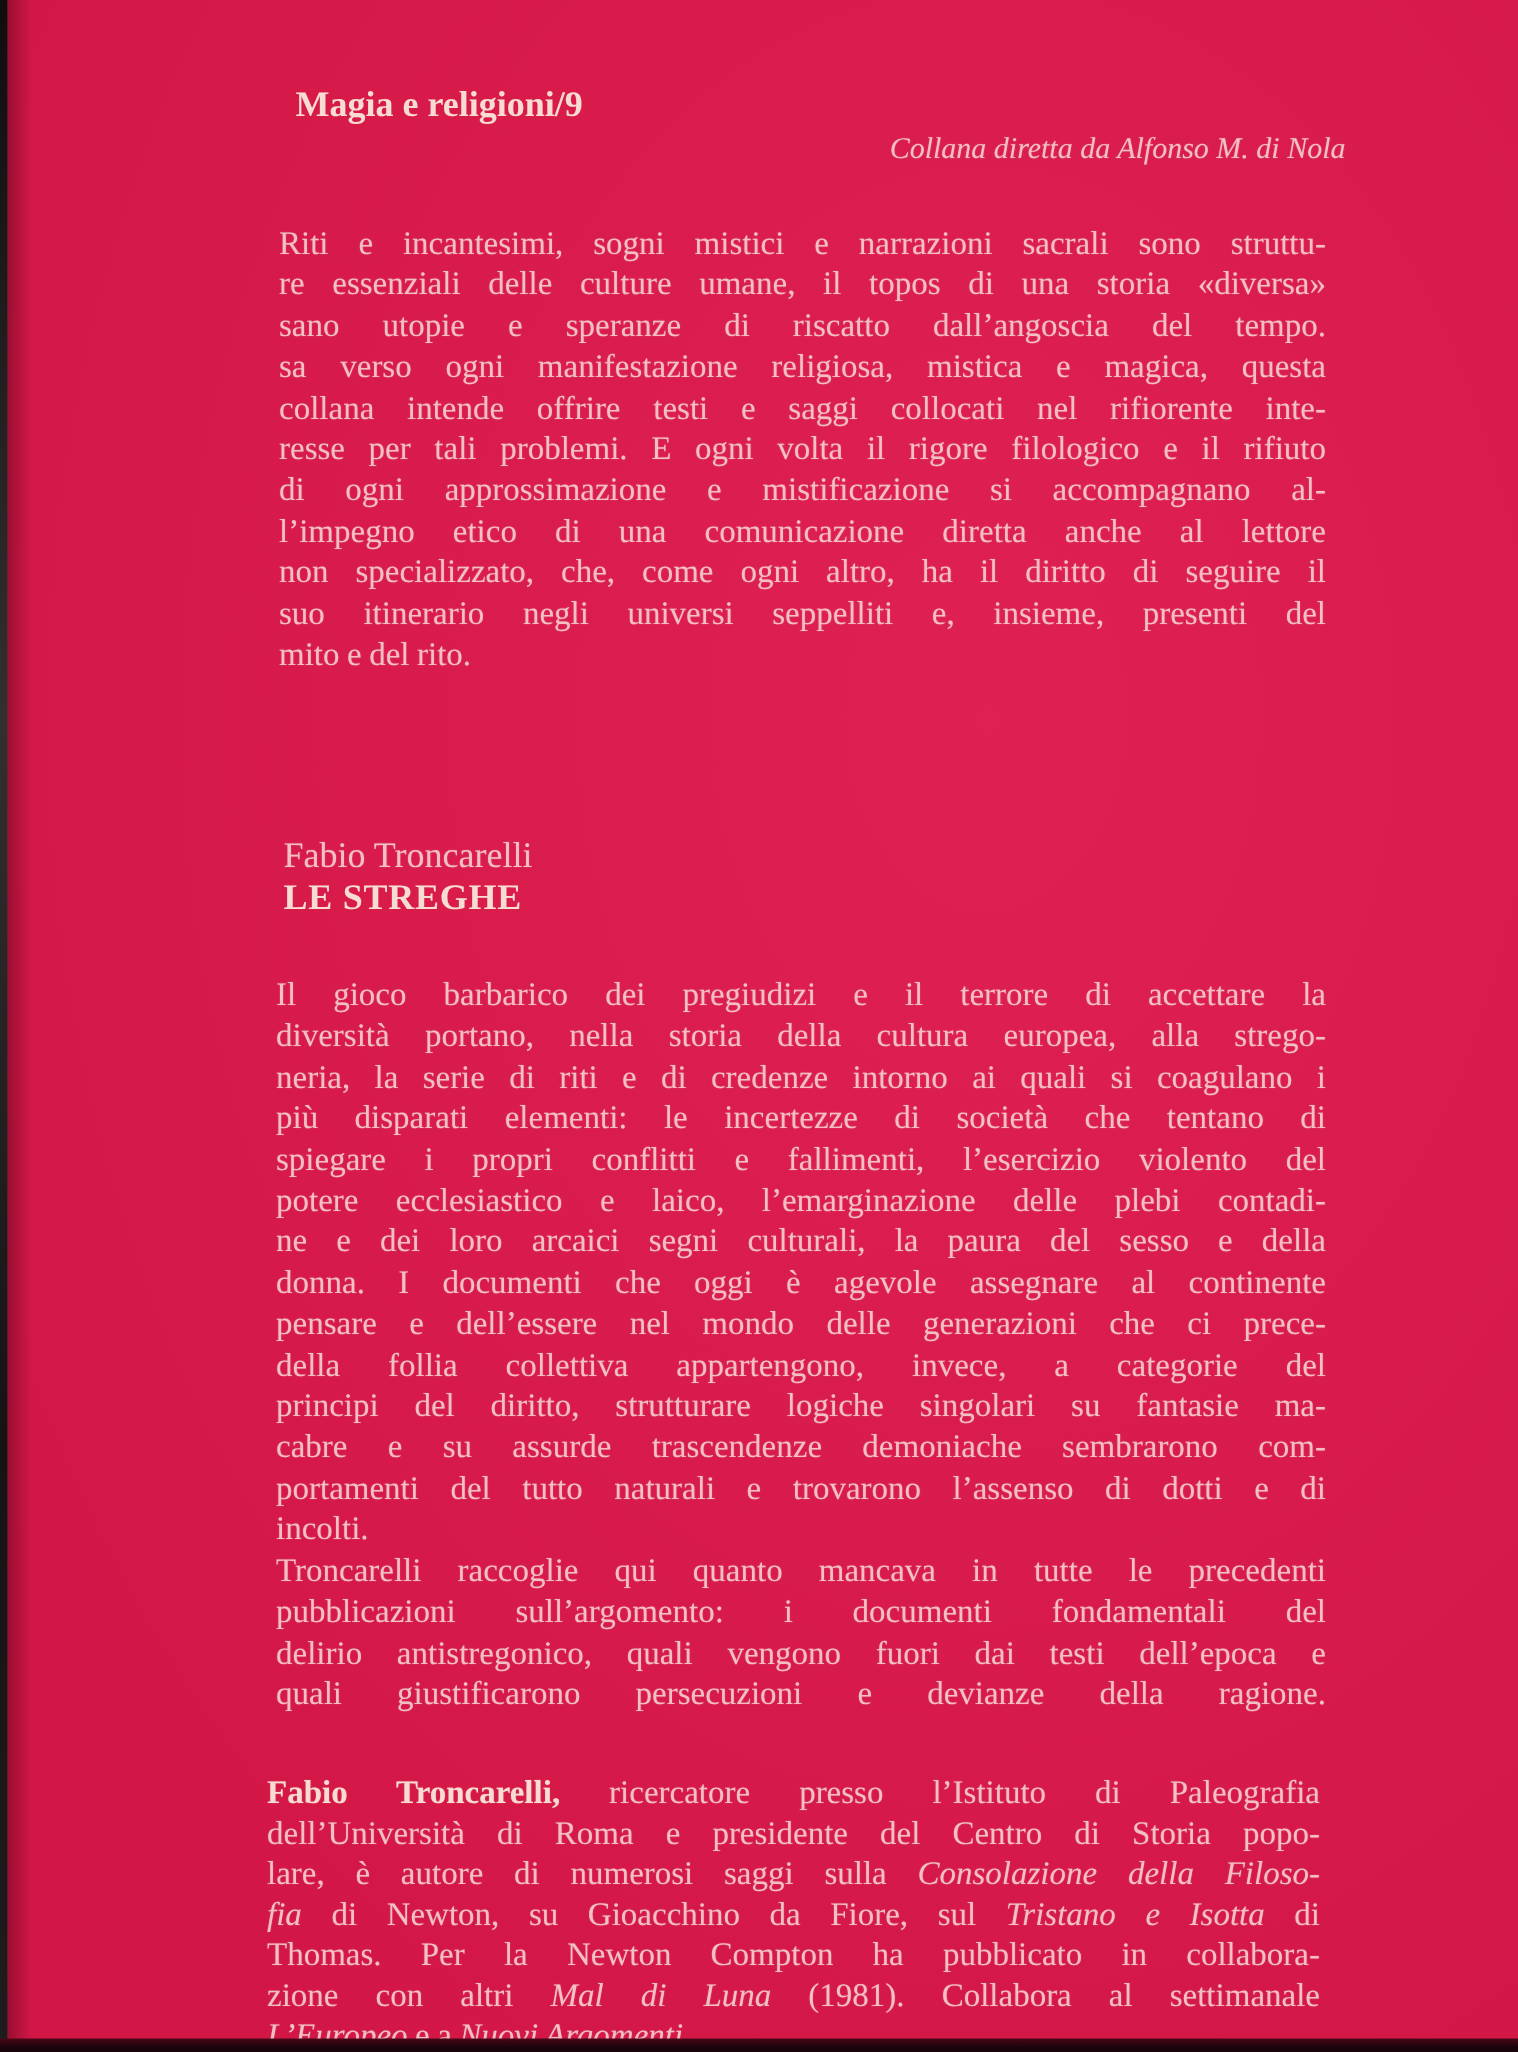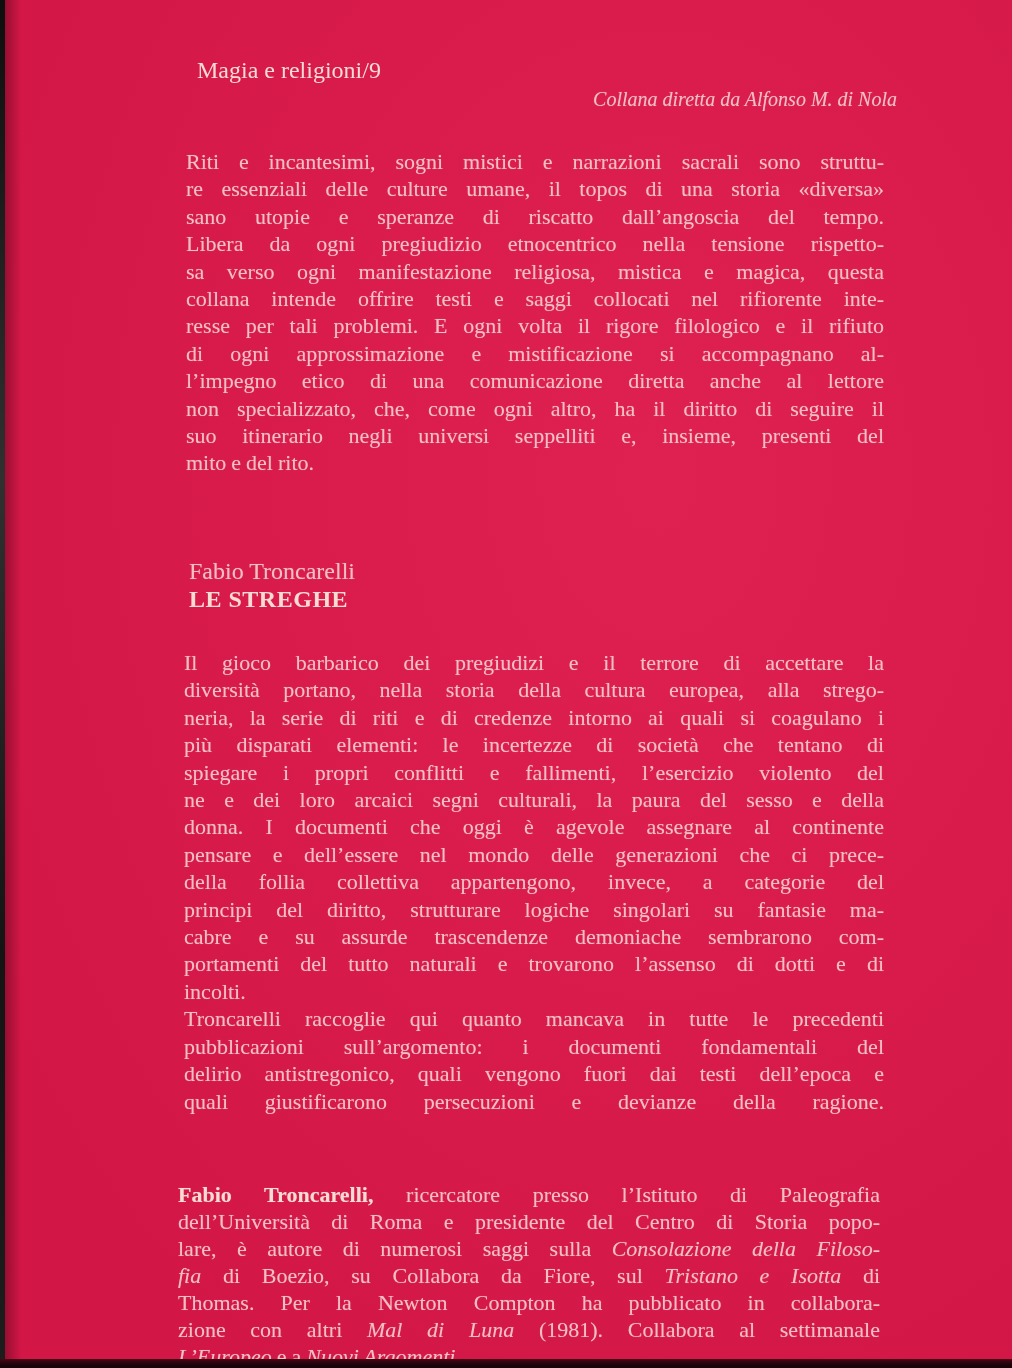--- a/index.html
+++ b/index.html
@@ -23,21 +23,21 @@
     background: linear-gradient(90deg, rgba(60,0,18,0.38), rgba(60,0,18,0));
   }
   .edge-bottom {
     position: absolute; left: 0; right: 0; bottom: 0; height: 9px;
     background: linear-gradient(180deg, #4a0716, var(--edge-bottom, #170309) 70%);
   }
   .txt { color: var(--body-text, #f2bfc3); text-shadow: 0 0 1px rgba(255,210,215,0.35); }
 
   .series { position: absolute; left: 197px; top: 56px; width: 700px; }
   .series-title {
-    font-size: 24px; font-weight: normal; line-height: 28px;
+    font-size: 24px; font-weight: bold; line-height: 28px;
     color: var(--heading-text, #f7dcd3);
   }
   .series-subtitle { font-size: 20px; font-style: italic; line-height: 30px; text-align: right; }
 
   .intro { position: absolute; left: 186px; top: 148px; width: 698px; }
   .synopsis { position: absolute; left: 184px; top: 649px; width: 700px; }
   .bio { position: absolute; left: 178px; top: 1181px; width: 702px; }
   .bio .tline { line-height: 27px; }
 
   .tline {
@@ -68,21 +68,20 @@
 
   <div class="series">
     <div class="series-title">Magia e religioni/9</div>
     <div class="series-subtitle txt">Collana diretta da Alfonso M. di Nola</div>
   </div>
 
   <div class="intro">
       <div class="tline">Riti e incantesimi, sogni mistici e narrazioni sacrali sono struttu-</div>
       <div class="tline">re essenziali delle culture umane, il topos di una storia «diversa»</div>
       <div class="tline">sano utopie e speranze di riscatto dall’angoscia del tempo.</div>
-      <div class="tline">Libera da ogni pregiudizio etnocentrico nella tensione rispetto-</div>
       <div class="tline">sa verso ogni manifestazione religiosa, mistica e magica, questa</div>
       <div class="tline">collana intende offrire testi e saggi collocati nel rifiorente inte-</div>
       <div class="tline">resse per tali problemi. E ogni volta il rigore filologico e il rifiuto</div>
       <div class="tline">di ogni approssimazione e mistificazione si accompagnano al-</div>
       <div class="tline">l’impegno etico di una comunicazione diretta anche al lettore</div>
       <div class="tline">non specializzato, che, come ogni altro, ha il diritto di seguire il</div>
       <div class="tline">suo itinerario negli universi seppelliti e, insieme, presenti del</div>
       <div class="tline align-left">mito e del rito.</div>
     </div>
 
@@ -90,38 +89,39 @@
     <div class="author-name txt">Fabio Troncarelli</div>
     <div class="book-title">LE STREGHE</div>
   </div>
 
   <div class="synopsis">
       <div class="tline">Il gioco barbarico dei pregiudizi e il terrore di accettare la</div>
       <div class="tline">diversità portano, nella storia della cultura europea, alla strego-</div>
       <div class="tline">neria, la serie di riti e di credenze intorno ai quali si coagulano i</div>
       <div class="tline">più disparati elementi: le incertezze di società che tentano di</div>
       <div class="tline">spiegare i propri conflitti e fallimenti, l’esercizio violento del</div>
+      <div class="tline">potere ecclesiastico e laico, l’emarginazione delle plebi contadi-</div>
       <div class="tline">ne e dei loro arcaici segni culturali, la paura del sesso e della</div>
       <div class="tline">donna. I documenti che oggi è agevole assegnare al continente</div>
       <div class="tline">pensare e dell’essere nel mondo delle generazioni che ci prece-</div>
       <div class="tline">della follia collettiva appartengono, invece, a categorie del</div>
       <div class="tline">principi del diritto, strutturare logiche singolari su fantasie ma-</div>
       <div class="tline">cabre e su assurde trascendenze demoniache sembrarono com-</div>
       <div class="tline">portamenti del tutto naturali e trovarono l’assenso di dotti e di</div>
       <div class="tline align-left">incolti.</div>
       <div class="tline">Troncarelli raccoglie qui quanto mancava in tutte le precedenti</div>
       <div class="tline">pubblicazioni sull’argomento: i documenti fondamentali del</div>
       <div class="tline">delirio antistregonico, quali vengono fuori dai testi dell’epoca e</div>
       <div class="tline">quali giustificarono persecuzioni e devianze della ragione.</div>
     </div>
 
   <div class="bio">
       <div class="tline"><span class="seg-b">Fabio Troncarelli,</span><span> ricercatore presso l’Istituto di Paleografia</span></div>
       <div class="tline"><span>dell’Università di Roma e presidente del Centro di Storia popo-</span></div>
       <div class="tline"><span>lare, è autore di numerosi saggi sulla </span><span class="seg-i">Consolazione della Filoso-</span></div>
-      <div class="tline"><span class="seg-i">fia</span><span> di Boezio, su Collabora da Fiore, sul </span><span class="seg-i">Tristano e Isotta</span><span> di</span></div>
+      <div class="tline"><span class="seg-i">fia</span><span> di Newton, su Gioacchino da Fiore, sul </span><span class="seg-i">Tristano e Isotta</span><span> di</span></div>
       <div class="tline"><span>Thomas. Per la Newton Compton ha pubblicato in collabora-</span></div>
       <div class="tline"><span>zione con altri </span><span class="seg-i">Mal di Luna</span><span> (1981). Collabora al settimanale</span></div>
       <div class="tline align-left"><span class="seg-i">L’Europeo</span><span> e a </span><span class="seg-i">Nuovi Argomenti.</span></div>
     </div>
 
   <div class="edge-bottom"></div>
 </div>
 
 </body></html>

